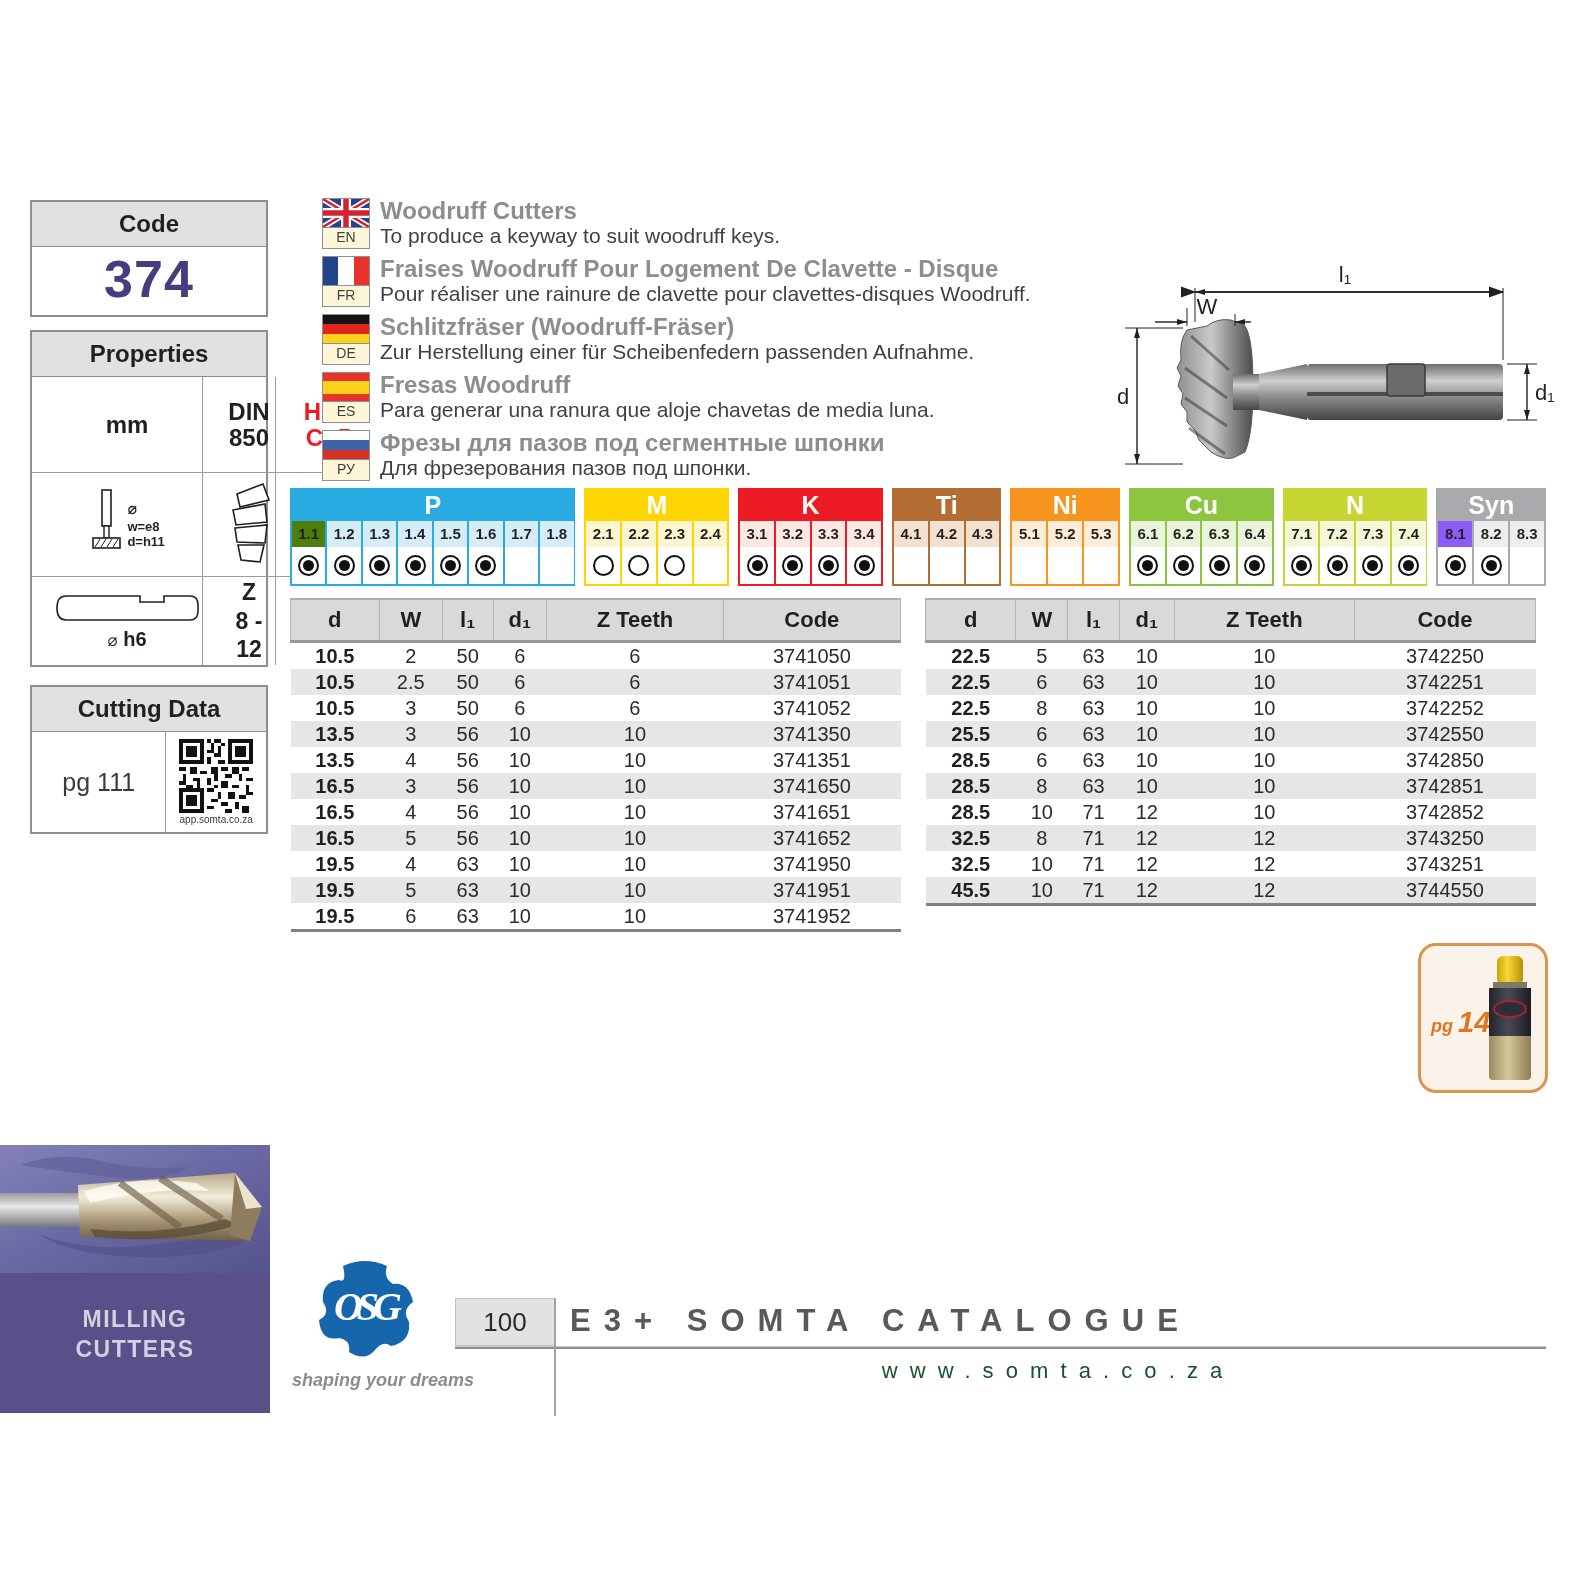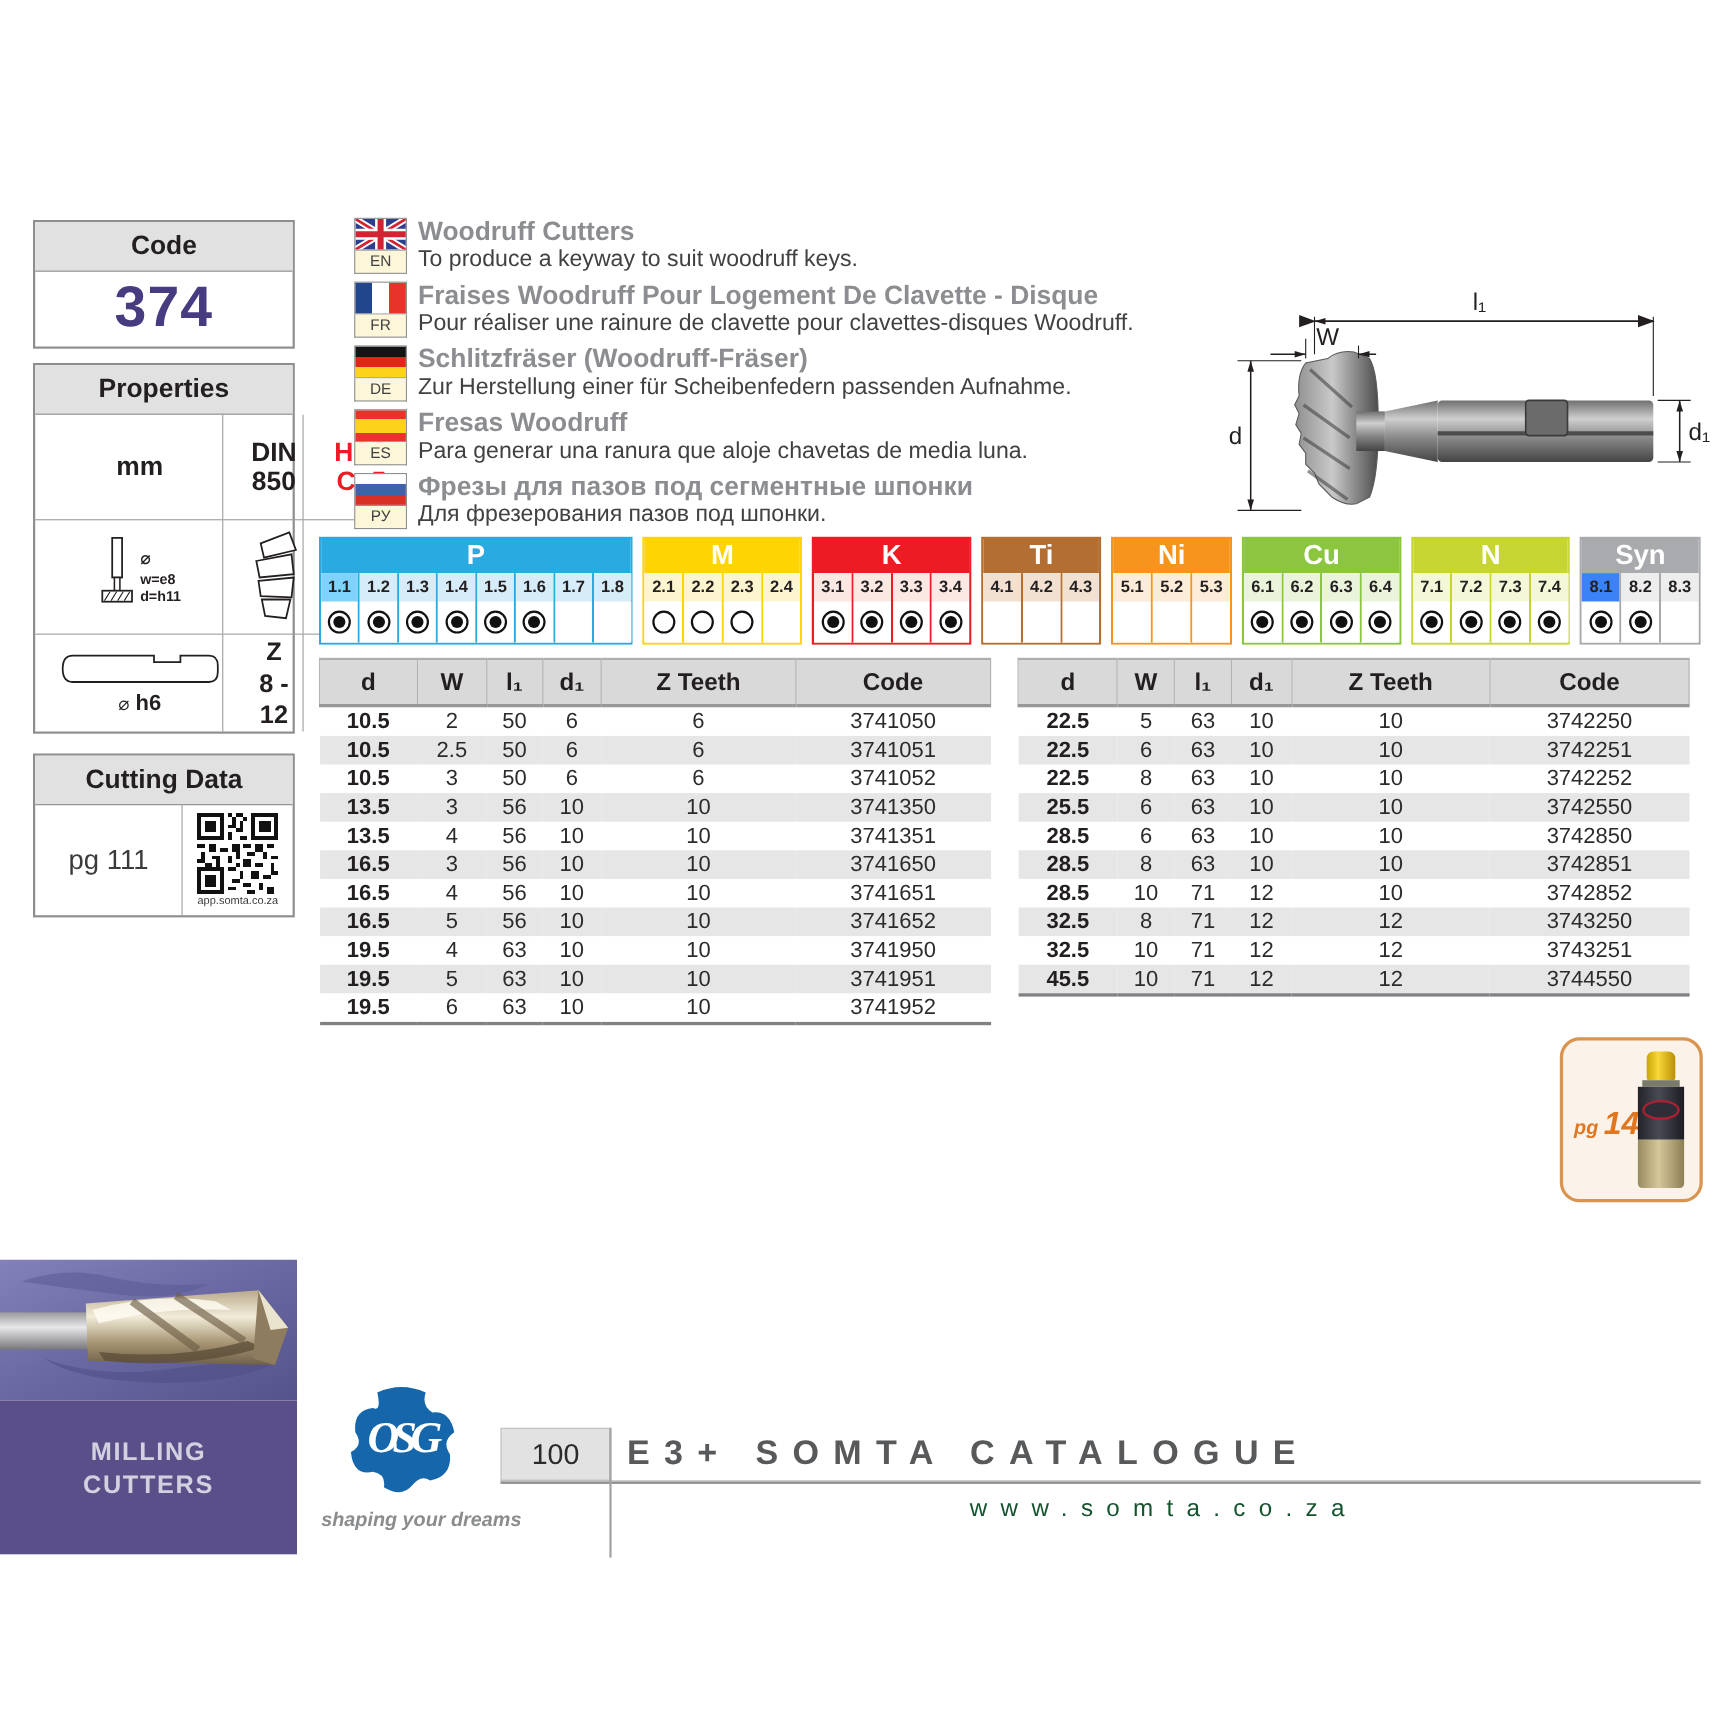--- a/index.html
+++ b/index.html
@@ -365,21 +365,21 @@
         <path d="M429,158 L432,168 L435,158 Z" fill="#231f20"></path>
       <text x="440" y="148" font-size="22" fill="#231f20">d₁</text>
     </svg>
   </div>
 
   <div class="materials" id="materials">
       <div class="mat-section" style="border-color: rgb(41, 171, 226); flex-grow: 8;">
         <div class="mat-title" style="background: rgb(41, 171, 226);">P</div>
         <div class="mat-cells">
           <div class="mat-cell" style="border-right-color: rgb(41, 171, 226);">
-            <div class="mat-num" style="background: #7dd3fc;">1.1</div>
+            <div class="mat-num" style="background: #4d7c0f;">1.1</div>
             <div class="mat-mark">
               <span class="mark-filled"></span>
             </div>
           </div>
           <div class="mat-cell" style="border-right-color: rgb(41, 171, 226);">
             <div class="mat-num" style="background: rgb(214, 236, 249);">1.2</div>
             <div class="mat-mark">
               <span class="mark-filled"></span>
             </div>
           </div>
@@ -562,21 +562,21 @@
             <div class="mat-mark">
               <span class="mark-filled"></span>
             </div>
           </div>
         </div>
       </div>
       <div class="mat-section" style="border-color: rgb(168, 170, 173); flex-grow: 3;">
         <div class="mat-title" style="background: rgb(168, 170, 173);">Syn</div>
         <div class="mat-cells">
           <div class="mat-cell" style="border-right-color: rgb(168, 170, 173);">
-            <div class="mat-num" style="background: #3b82f6;">8.1</div>
+            <div class="mat-num" style="background: #8b5cf6;">8.1</div>
             <div class="mat-mark">
               <span class="mark-filled"></span>
             </div>
           </div>
           <div class="mat-cell" style="border-right-color: rgb(168, 170, 173);">
             <div class="mat-num" style="background: rgb(237, 237, 238);">8.2</div>
             <div class="mat-mark">
               <span class="mark-filled"></span>
             </div>
           </div>

